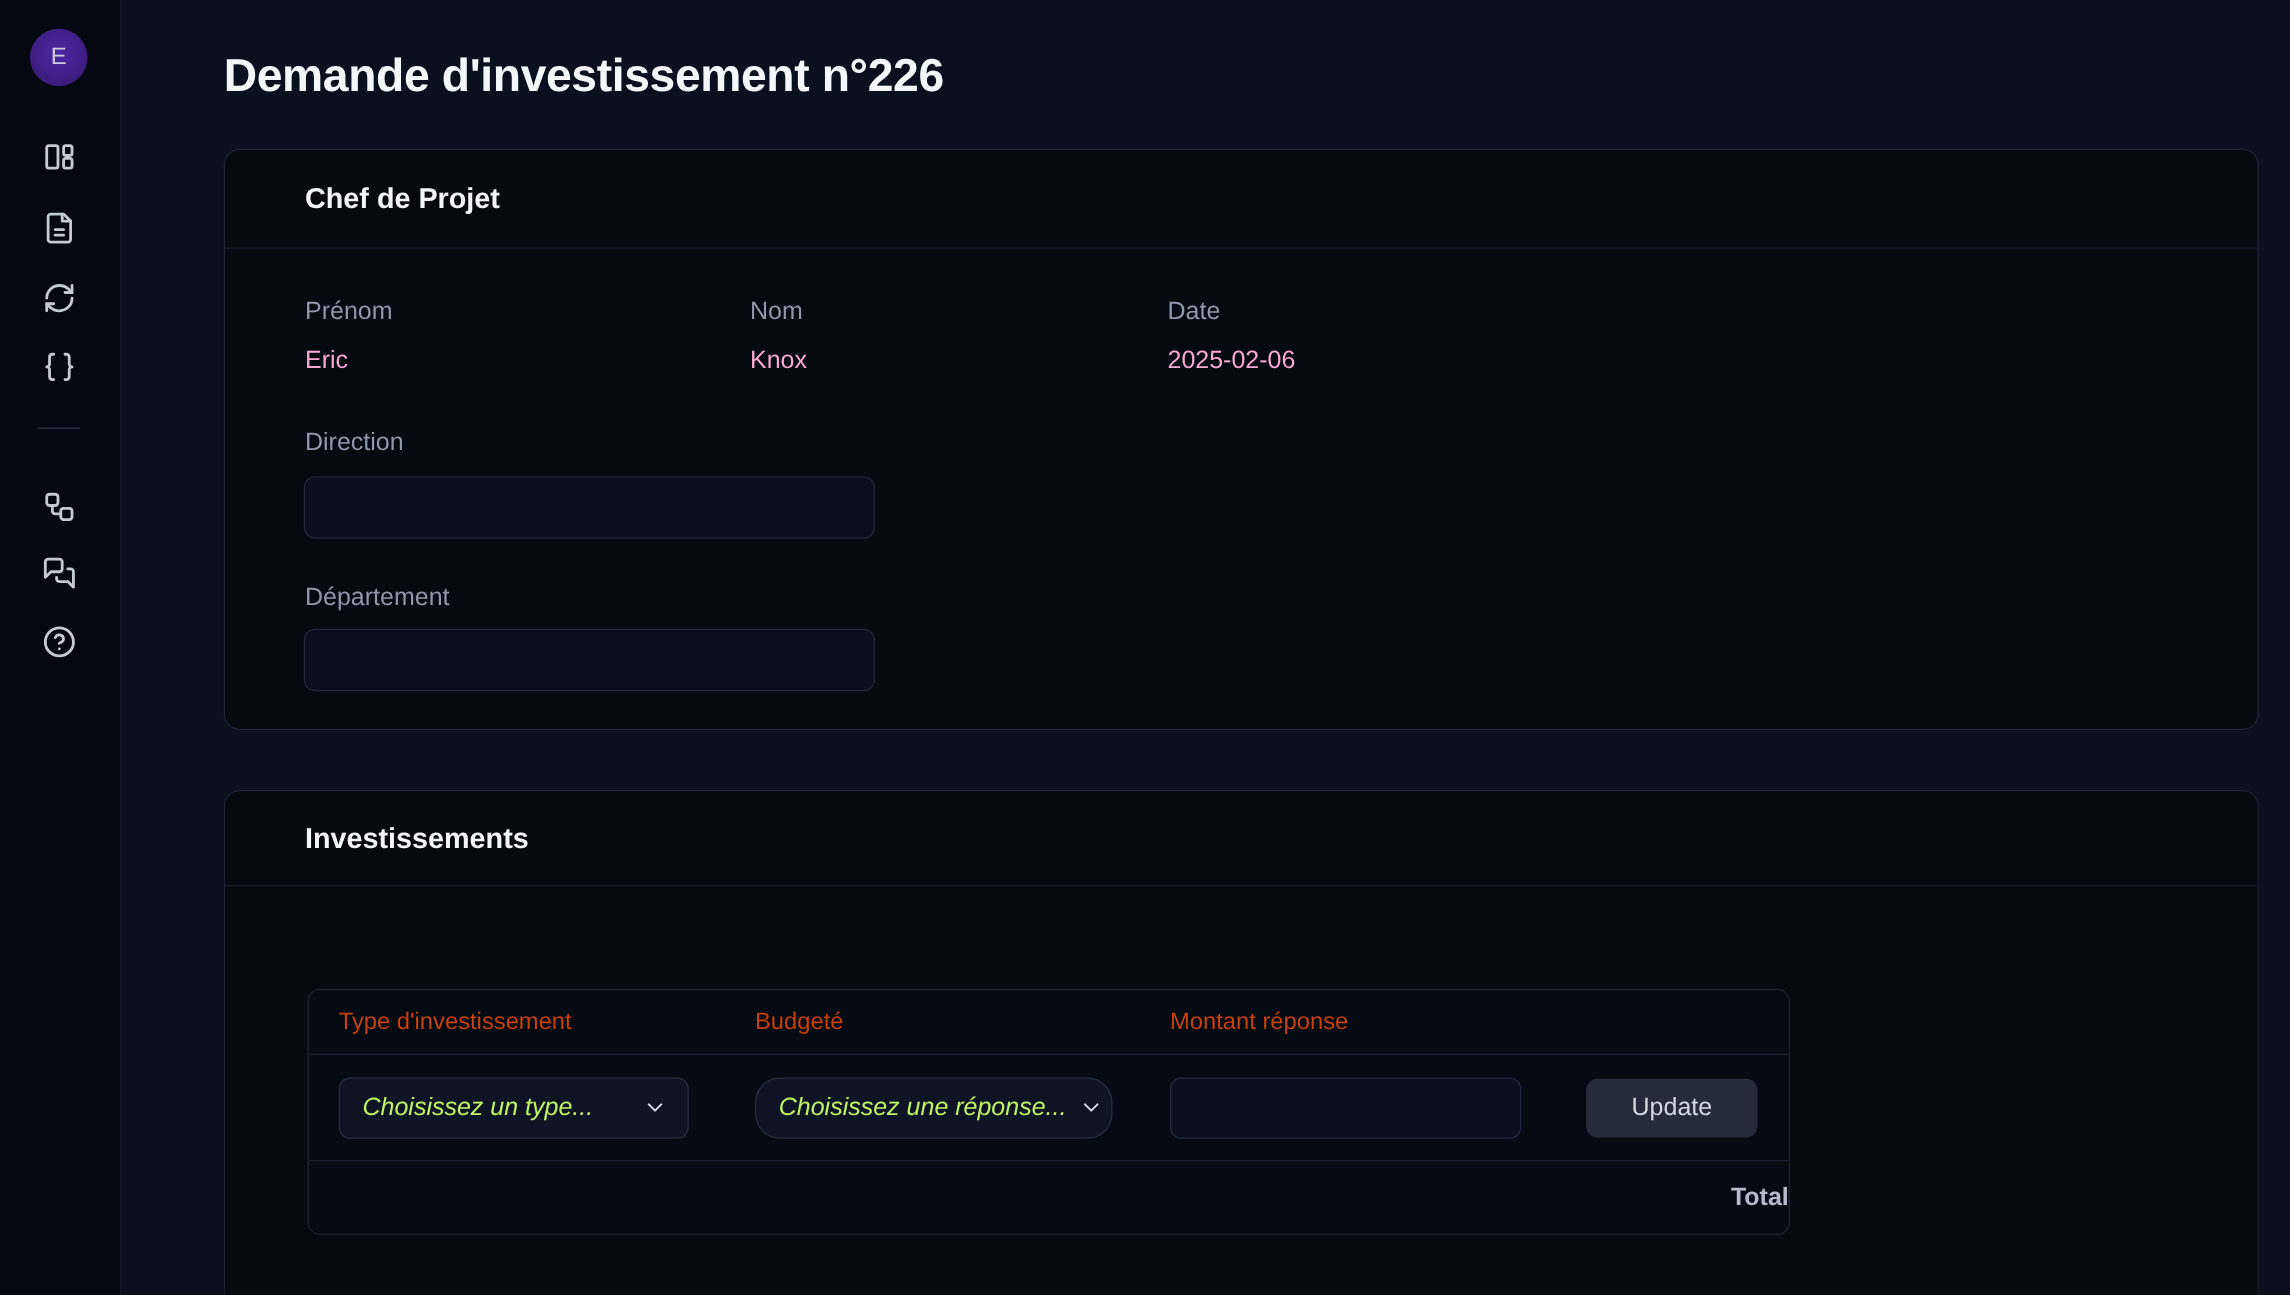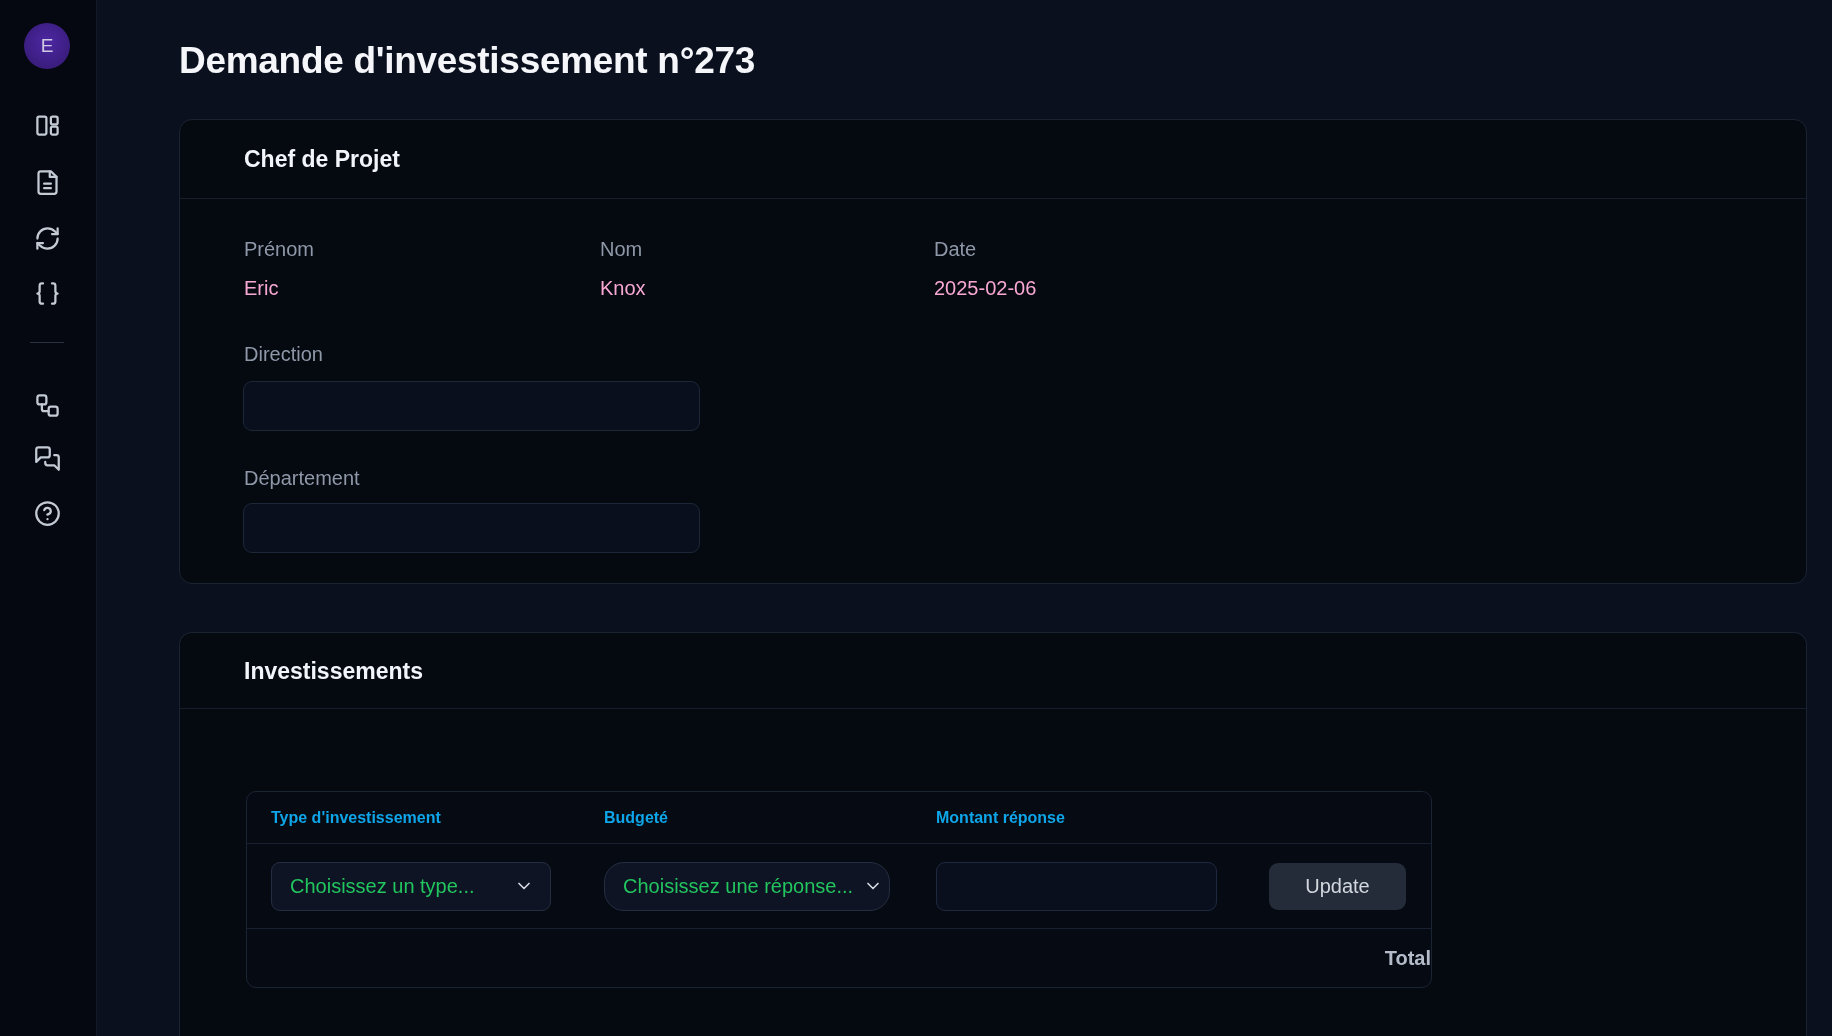--- a/index.html
+++ b/index.html
@@ -75,33 +75,33 @@
   }
   
   .inv-table {
     position:absolute; left:66px; top:158px; width:1186px; height:197px;
     border:1px solid #1b2433; border-radius:10px;
     background:#060a13;
   }
   .t-row { display:grid; grid-template-columns:333px 332px 333px 1fr; align-items:center; }
   .t-head { height:52px; border-bottom:1px solid #19202f; }
   .t-head .th {
-    padding-left:24px; font-size:16px; font-weight:700; color:#0ea5e9;
+    padding-left:24px; font-size:19px; font-weight:400; color:#c2410c;
   }
   .t-controls { height:85px; border-bottom:1px solid #19202f; }
   .t-cell { padding-left:24px; }
   .select {
     height:49px; border-radius:9px;
     background:#0e1424; border:1px solid #252e41;
     display:flex; align-items:center; justify-content:space-between;
     padding:0 16px 0 18px; cursor:pointer;
   }
   .select-type { width:280px; }
   .select-budget { width:286px;border-radius:20px; }
-  .select span { font-size:20px; color:#22c55e; white-space:nowrap; }
+  .select span { font-size:20px; color:#bef264; white-space:nowrap;font-style:italic; }
   .select svg { width:20px; height:20px; stroke:#d6dae1; stroke-width:2;
     fill:none; stroke-linecap:round; stroke-linejoin:round; flex:0 0 auto; margin-left:10px; }
   .amount-input {
     width:281px; height:49px;
     background:#0a0f1e; border:1px solid #1e2940; border-radius:9px;
     color:#eef1f6; font-size:20px; padding:0 16px;
     font-family:"Liberation Sans","DejaVu Sans",sans-serif;
   }
   .update-btn {
     width:137px; height:47px; border:none; border-radius:9px;
@@ -176,21 +176,21 @@
   <button class="nav-btn" style="top:493px">
     <svg viewBox="0 0 24 24">
       <circle cx="12" cy="12" r="10"></circle>
       <path d="M9.09 9a3 3 0 0 1 5.83 1c0 2-3 3-3 3"></path>
       <path d="M12 17h.01"></path>
     </svg>
   </button>
 </aside>
 
 <main class="main">
-  <h1 class="page-title">Demande d'investissement n°273</h1>
+  <h1 class="page-title">Demande d'investissement n°226</h1>
 
   <section class="card card-1">
     <div class="card-header">
       <h2>Chef de Projet</h2>
     </div>
 
     <div class="fields-row">
       <div>
         <div class="field-label">Prénom</div>
         <div class="field-value">Eric</div>

